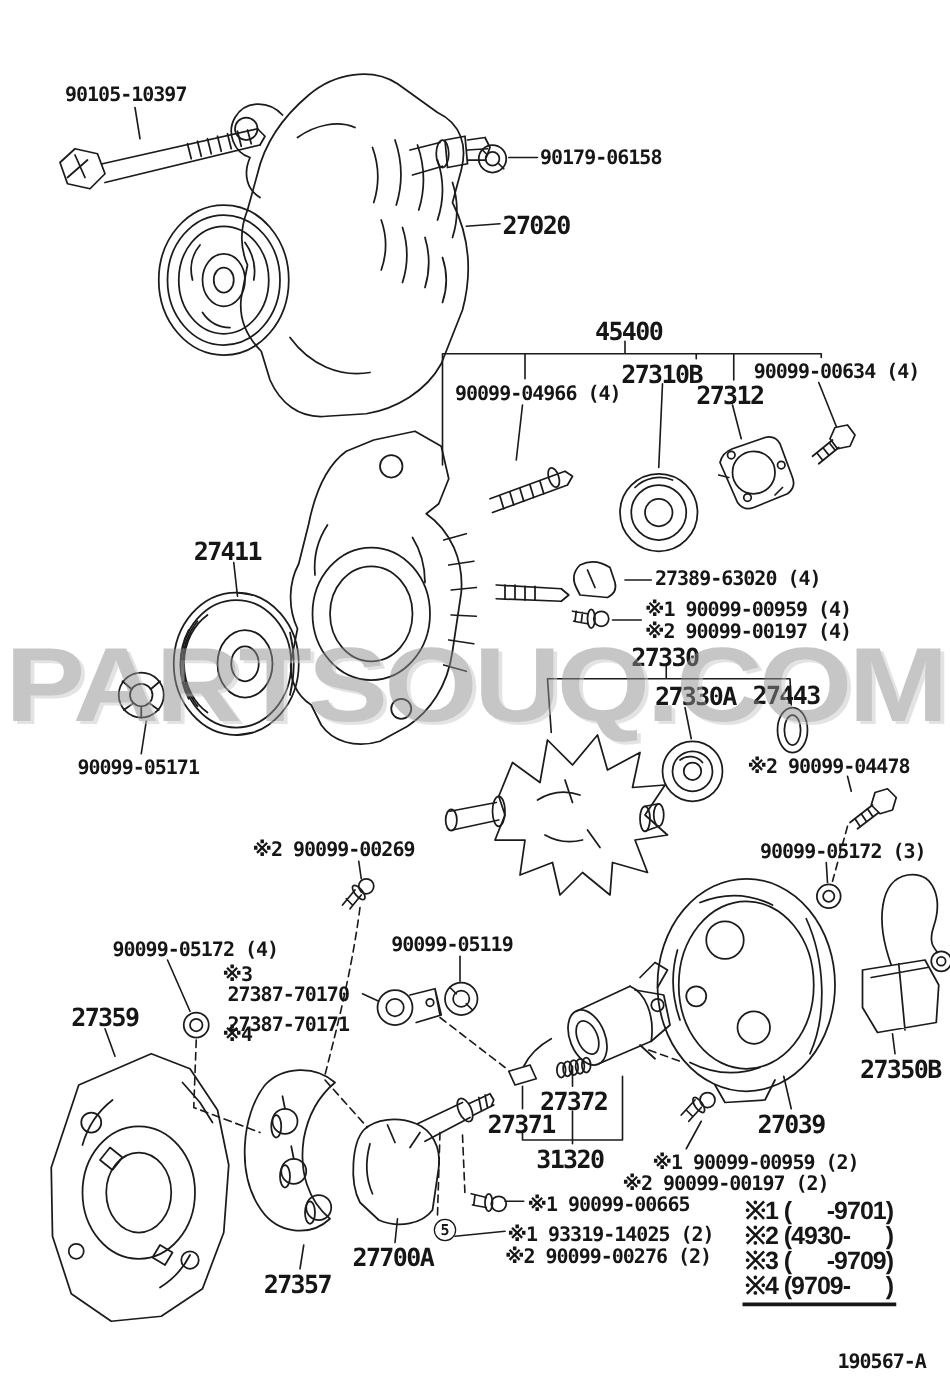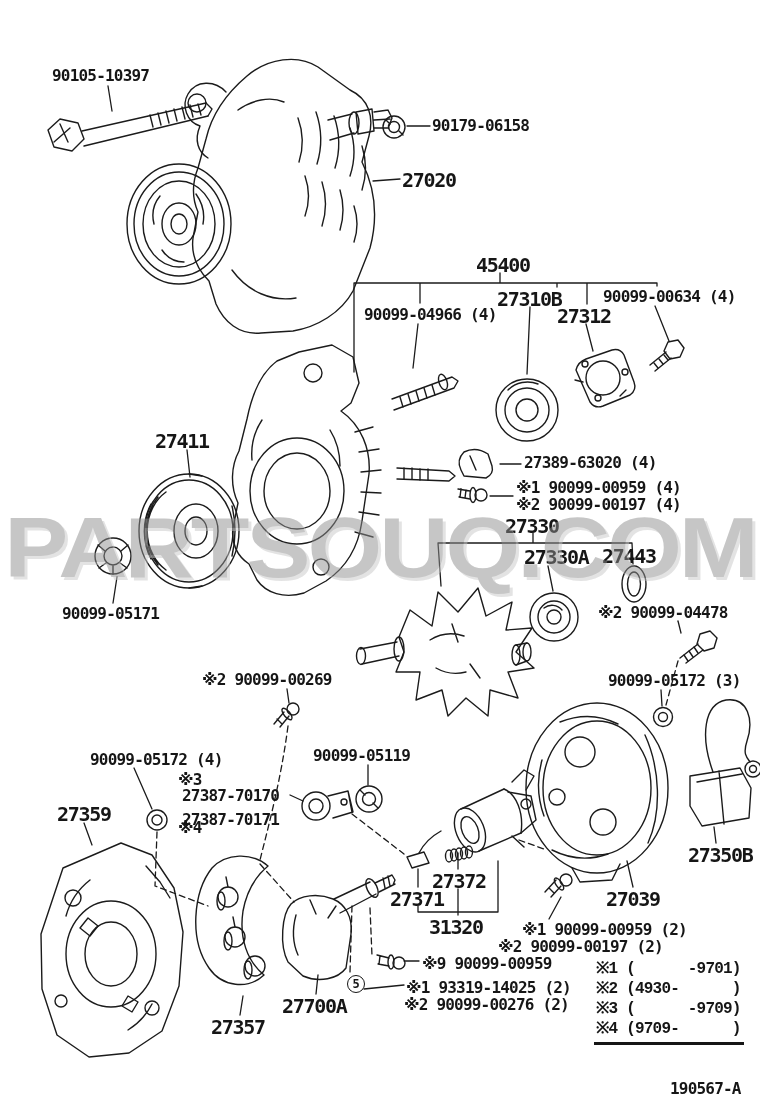--- a/index.html
+++ b/index.html
@@ -4,23 +4,23 @@
 <style>
   html,body{margin:0;padding:0;background:#e8e8e8;}
   .page{position:relative;width:760px;height:1112px;background:#ffffff;overflow:hidden;
         font-family:"DejaVu Sans Mono","DejaVu Sans",monospace;}
   svg.art{position:absolute;left:0;top:0;z-index:1;}
   .lbl{position:absolute;z-index:3;color:#161616;font-weight:bold;font-size:16px;
        letter-spacing:-0.8px;line-height:1;white-space:pre;
        font-family:"DejaVu Sans Mono","DejaVu Sans",monospace;}
   .lbl.big{font-size:20px;letter-spacing:-1.3px;}
   .legend{position:absolute;left:594px;top:959px;z-index:3;color:#161616;font-weight:bold;
-          font-size:16px;letter-spacing:-0.8px;line-height:20px;white-space:pre;
+          font-size:20px;letter-spacing:-0.8px;line-height:20px;white-space:pre;
           border-bottom:3px solid #161616;padding:0 3px 3px 2px;
-          font-family:Liberation Mono, monospace;}
+          font-family:Liberation Sans, sans-serif;}
   .circled{position:absolute;left:347px;top:975px;width:16px;height:16px;z-index:3;
            border:1.7px solid #161616;border-radius:50%;color:#161616;
            display:flex;align-items:center;justify-content:center;
            font-weight:bold;font-size:12px;line-height:1;}
   .watermark{position:absolute;left:0;top:506px;width:760px;z-index:6;text-align:center;
              font-family:"Liberation Sans","DejaVu Sans",sans-serif;font-weight:bold;
              font-size:96px;line-height:1;letter-spacing:-3px;color:#8f8f8f;opacity:0.5;
              text-shadow:3px 3px 0 #c9c9c9;transform:scaleY(0.88);transform-origin:top;
              pointer-events:none;}
 </style>
@@ -325,21 +325,21 @@
   <div class="lbl" style="left:182px;top:812px;">27387-70171</div>
   <div class="lbl" style="left:178px;top:820px;">※4</div>
   <div class="lbl big" style="left:57px;top:804px;">27359</div>
   <div class="lbl big" style="left:688px;top:845px;">27350B</div>
   <div class="lbl big" style="left:432px;top:871px;">27372</div>
   <div class="lbl big" style="left:390px;top:889px;">27371</div>
   <div class="lbl big" style="left:429px;top:917px;">31320</div>
   <div class="lbl big" style="left:606px;top:889px;">27039</div>
   <div class="lbl" style="left:498px;top:922px;margin-left:24px;">※1 90099-00959 (2)</div>
   <div class="lbl" style="left:498px;top:939px;">※2 90099-00197 (2)</div>
-  <div class="lbl" style="left:422px;top:956px;">※9 90099-00959</div>
+  <div class="lbl" style="left:422px;top:956px;">※1 90099-00665</div>
   <div class="lbl" style="left:406px;top:980px;">※1 93319-14025 (2)</div>
   <div class="lbl" style="left:404px;top:997px;">※2 90099-00276 (2)</div>
   <div class="lbl big" style="left:282px;top:996px;">27700A</div>
   <div class="lbl big" style="left:211px;top:1017px;">27357</div>
 
   <span class="circled">5</span>
 
   <div class="legend"><span>※1 (      -9701)</span><br><span>※2 (4930-      )</span><br><span>※3 (      -9709)</span><br><span>※4 (9709-      )</span></div>
 
   <div class="lbl" style="left:670px;top:1081px;">190567-A</div>

